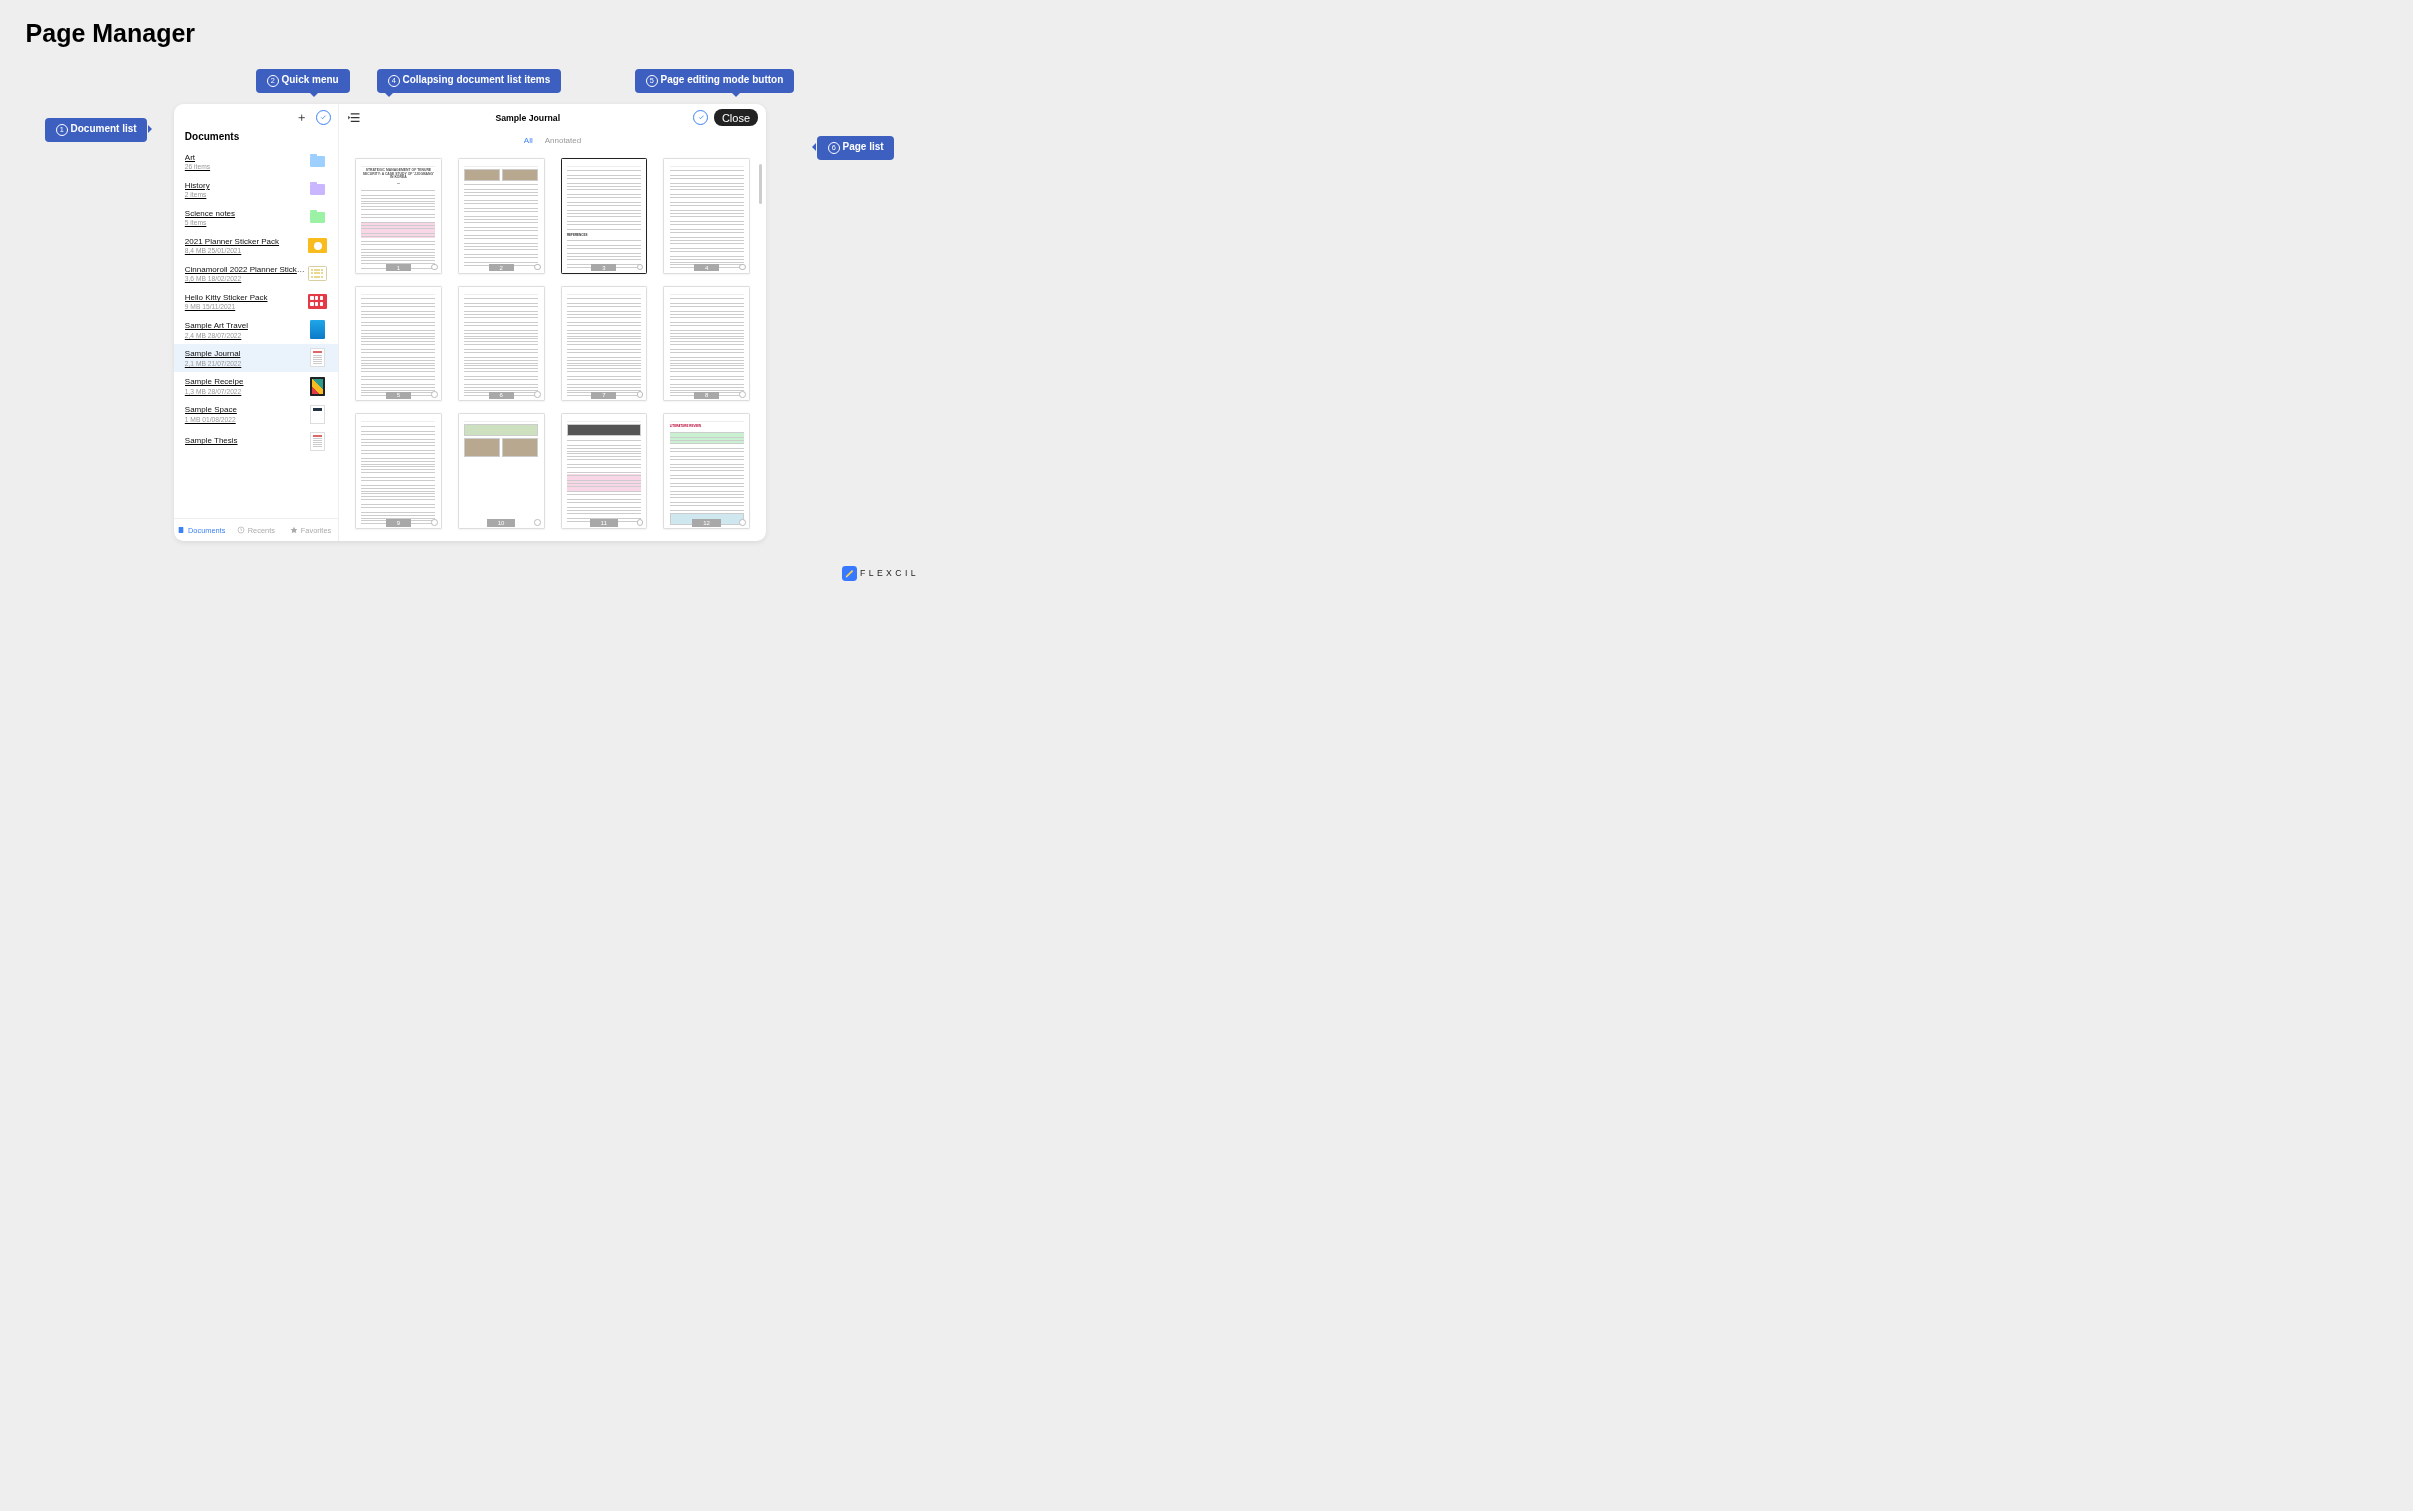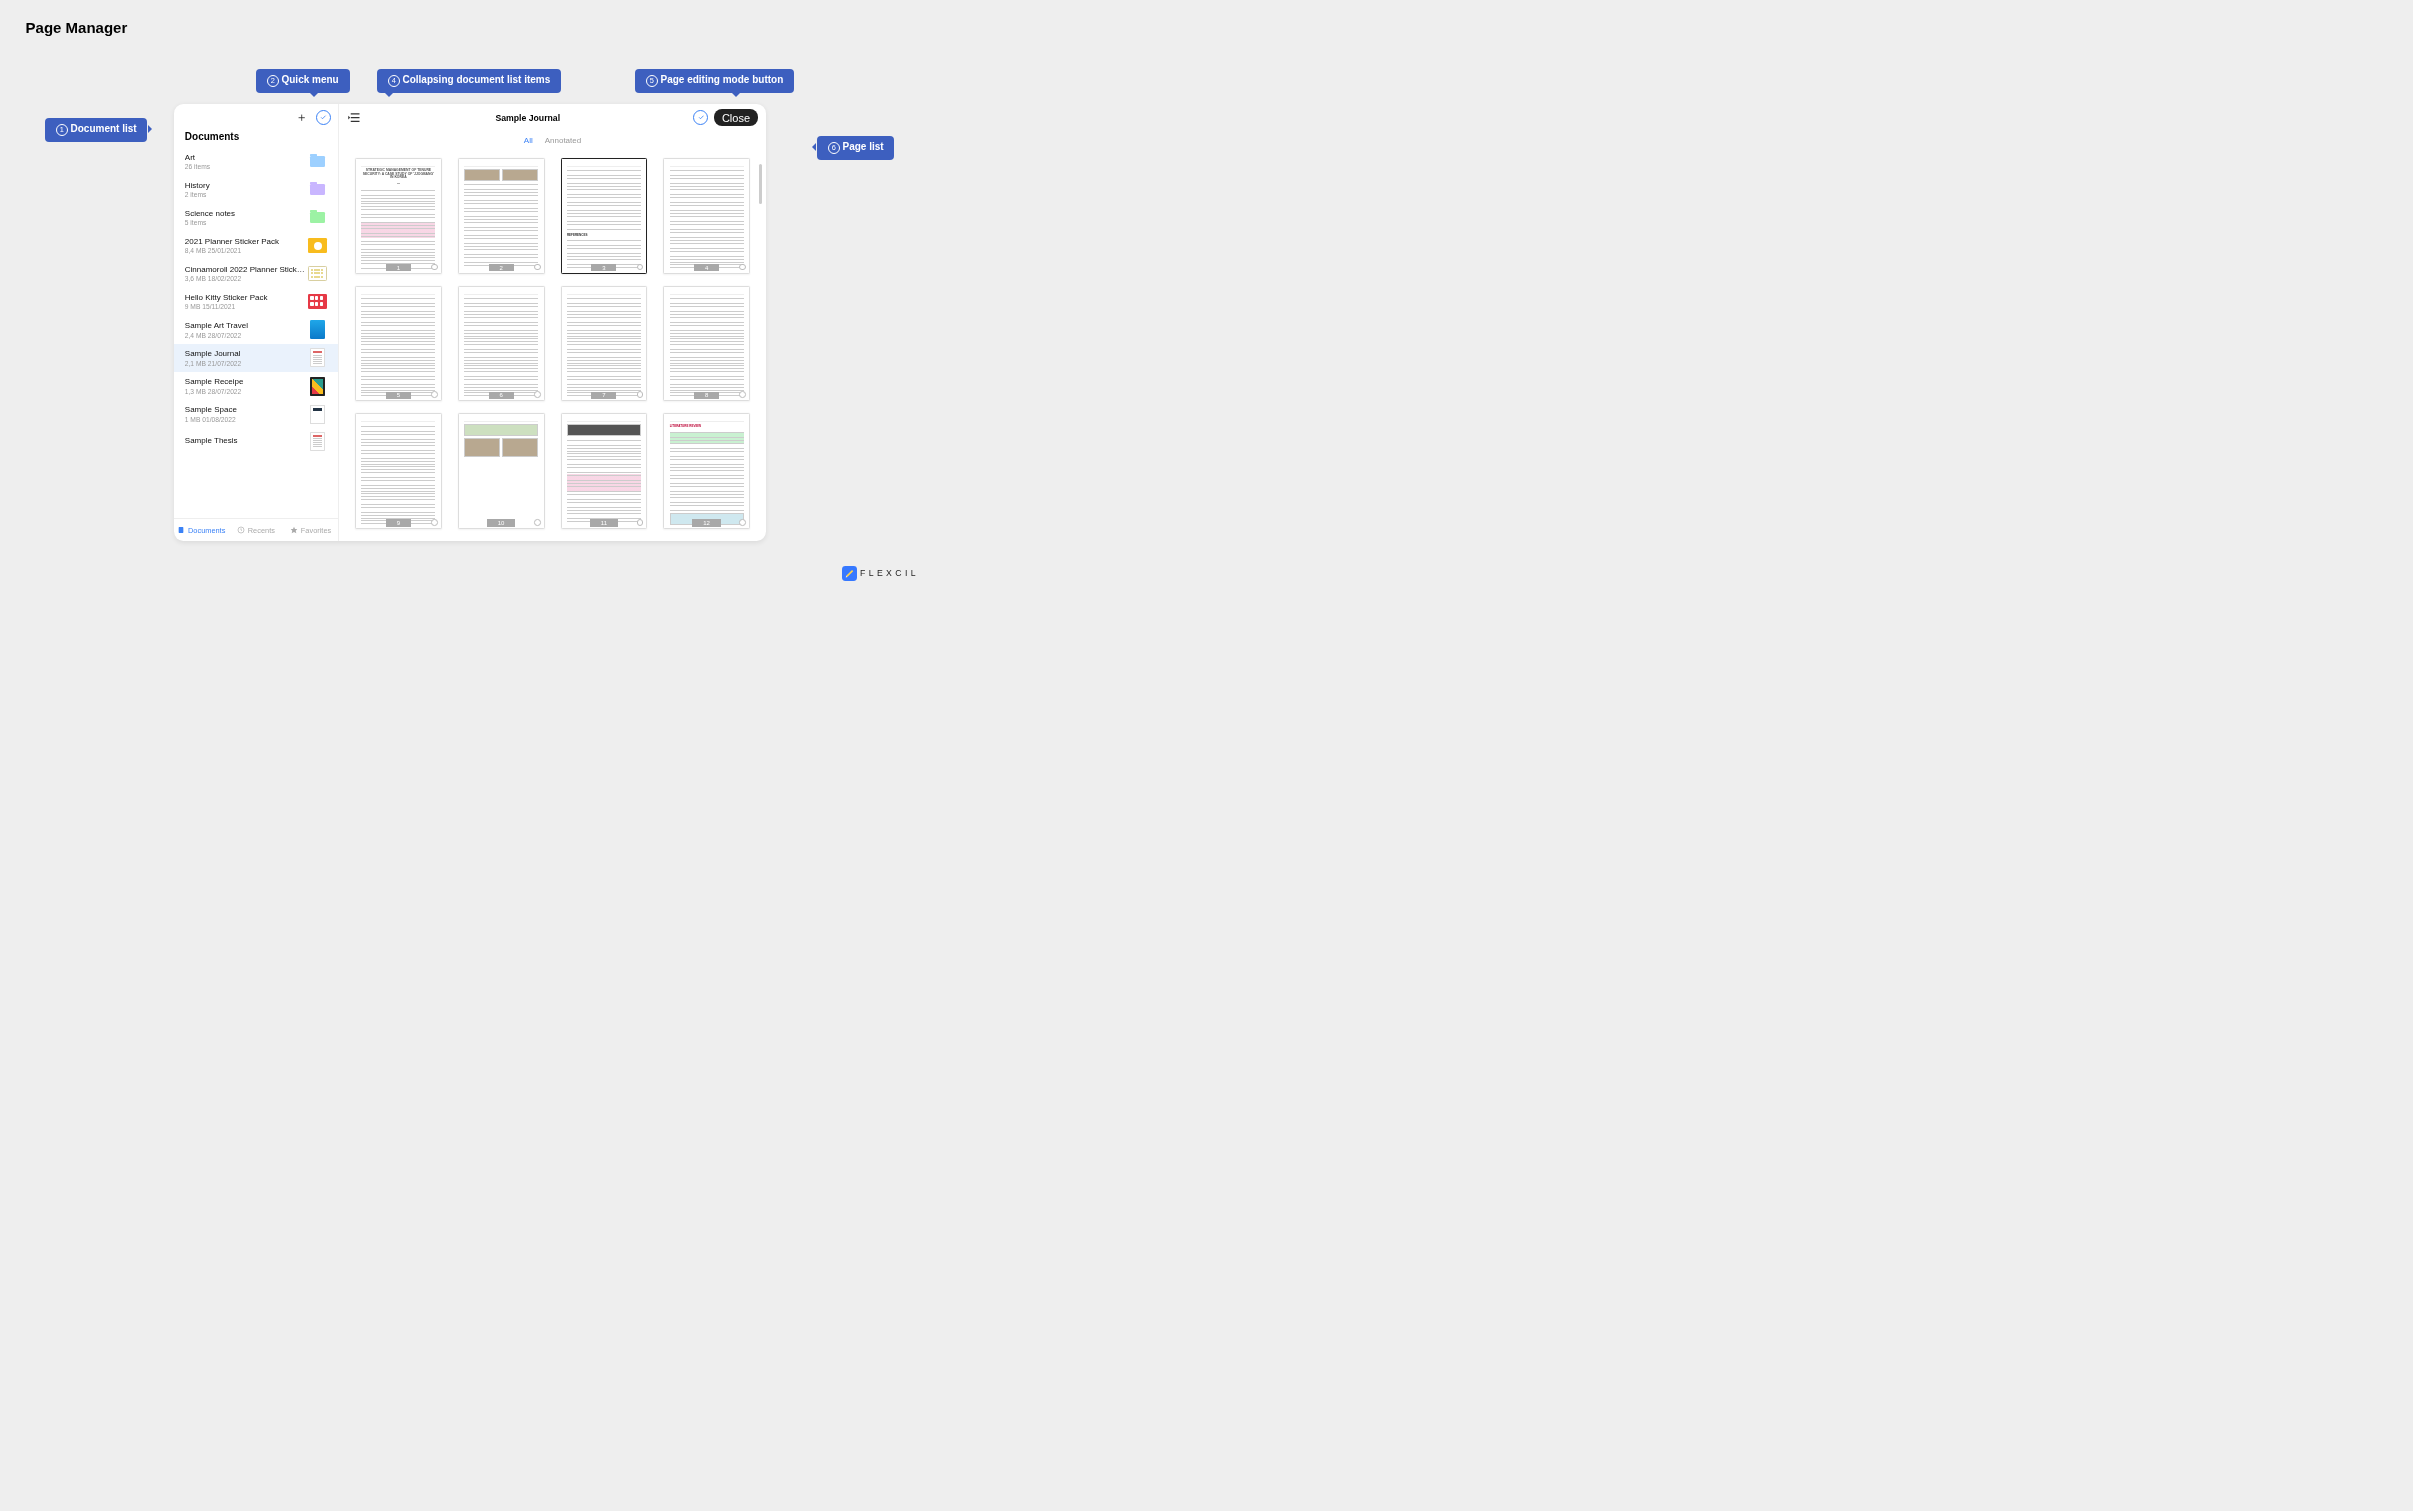--- a/index.html
+++ b/index.html
@@ -1,35 +1,35 @@
 <!DOCTYPE html>
 <html style="font-size:10.8px"><head>
 <meta charset="utf-8">
 <style>
   * { box-sizing: border-box; margin: 0; padding: 0; }
   body { font-family: -apple-system, BlinkMacSystemFont, "Segoe UI", Arial, sans-serif; background: #eeeeee; width: 942px; height: 590px; position: relative; overflow: hidden; }
 
-  .page-title { position: absolute; top: 19px; left: 25.6px; font-size: 15px; font-weight: 700; color:#000; }
+  .page-title { position: absolute; top: 19px; left: 25.6px; font-size: 25px; font-weight: 700; color:#000; }
 
   .panel {
     position: absolute; top: 104px; left: 174px; width: 592px; height: 437px;
     background: #fff; border-radius: 9.4px; box-shadow: 0 1.3px 5.4px rgba(0,0,0,0.08);
     display: flex; overflow: hidden;
   }
 
   
   .sidebar { width: 165px; border-right: 0.7px solid #eee; display: flex; flex-direction: column; position: relative; }
   .sidebar-header { height: 27px; display:flex; align-items:center; justify-content:flex-end; padding: 0 6.7px 0 10.8px; }
   .plus-btn { width: 17.5px; height:17.5px; display:flex; align-items:center; justify-content:center; cursor:pointer; color:#222; margin-right:5.4px; }
   .plus-btn svg { width: 9.4px; height:9.4px; }
   .check-btn { width: 15px; height:15px; border:1px solid #3b82f6; border-radius:50%; display:flex; align-items:center; justify-content:center; cursor:pointer; color:#3b82f6; }
   .check-btn svg { width:6.7px; height:6.7px; stroke:#3b82f6; }
   .sidebar-title { font-size:10px; font-weight:700; padding: 0 10.8px 5.4px 10.8px; }
   .doc-list { flex:1; overflow:hidden; }
-  .doc-item { padding: 5.4px 10.8px; display:flex; align-items:center; justify-content:space-between; cursor:pointer; border-bottom: 0; }
+  .doc-item { padding: 5.4px 10.8px; display:flex; align-items:center; justify-content:space-between; cursor:pointer; border-bottom: 0; text-decoration: underline; }
   .doc-item.selected { background:#eaf2fc; }
   .doc-text { flex:1; min-width:0; }
   .doc-name { font-size:8px; color:#111; white-space:nowrap; overflow:hidden; text-overflow:ellipsis; }
   .doc-meta { font-size:6.7px; color:#999; margin-top:1.3px; }
   .doc-icon { width: 19px; height:16px; display:flex; align-items:center; justify-content:center; flex-shrink:0; }
   .folder { width:15px; height:10.8px; border-radius:1.3px; position:relative; }
   .folder::before { content:""; position:absolute; top:-2px; left:0; width:6.7px; height:2px; border-radius:0.7px 0.7px 0 0; background:inherit; }
   .f-blue { background:#9dd0ff; }
   .f-purple { background:#c9b6ff; }
   .f-green { background:#9cf2a4; }

